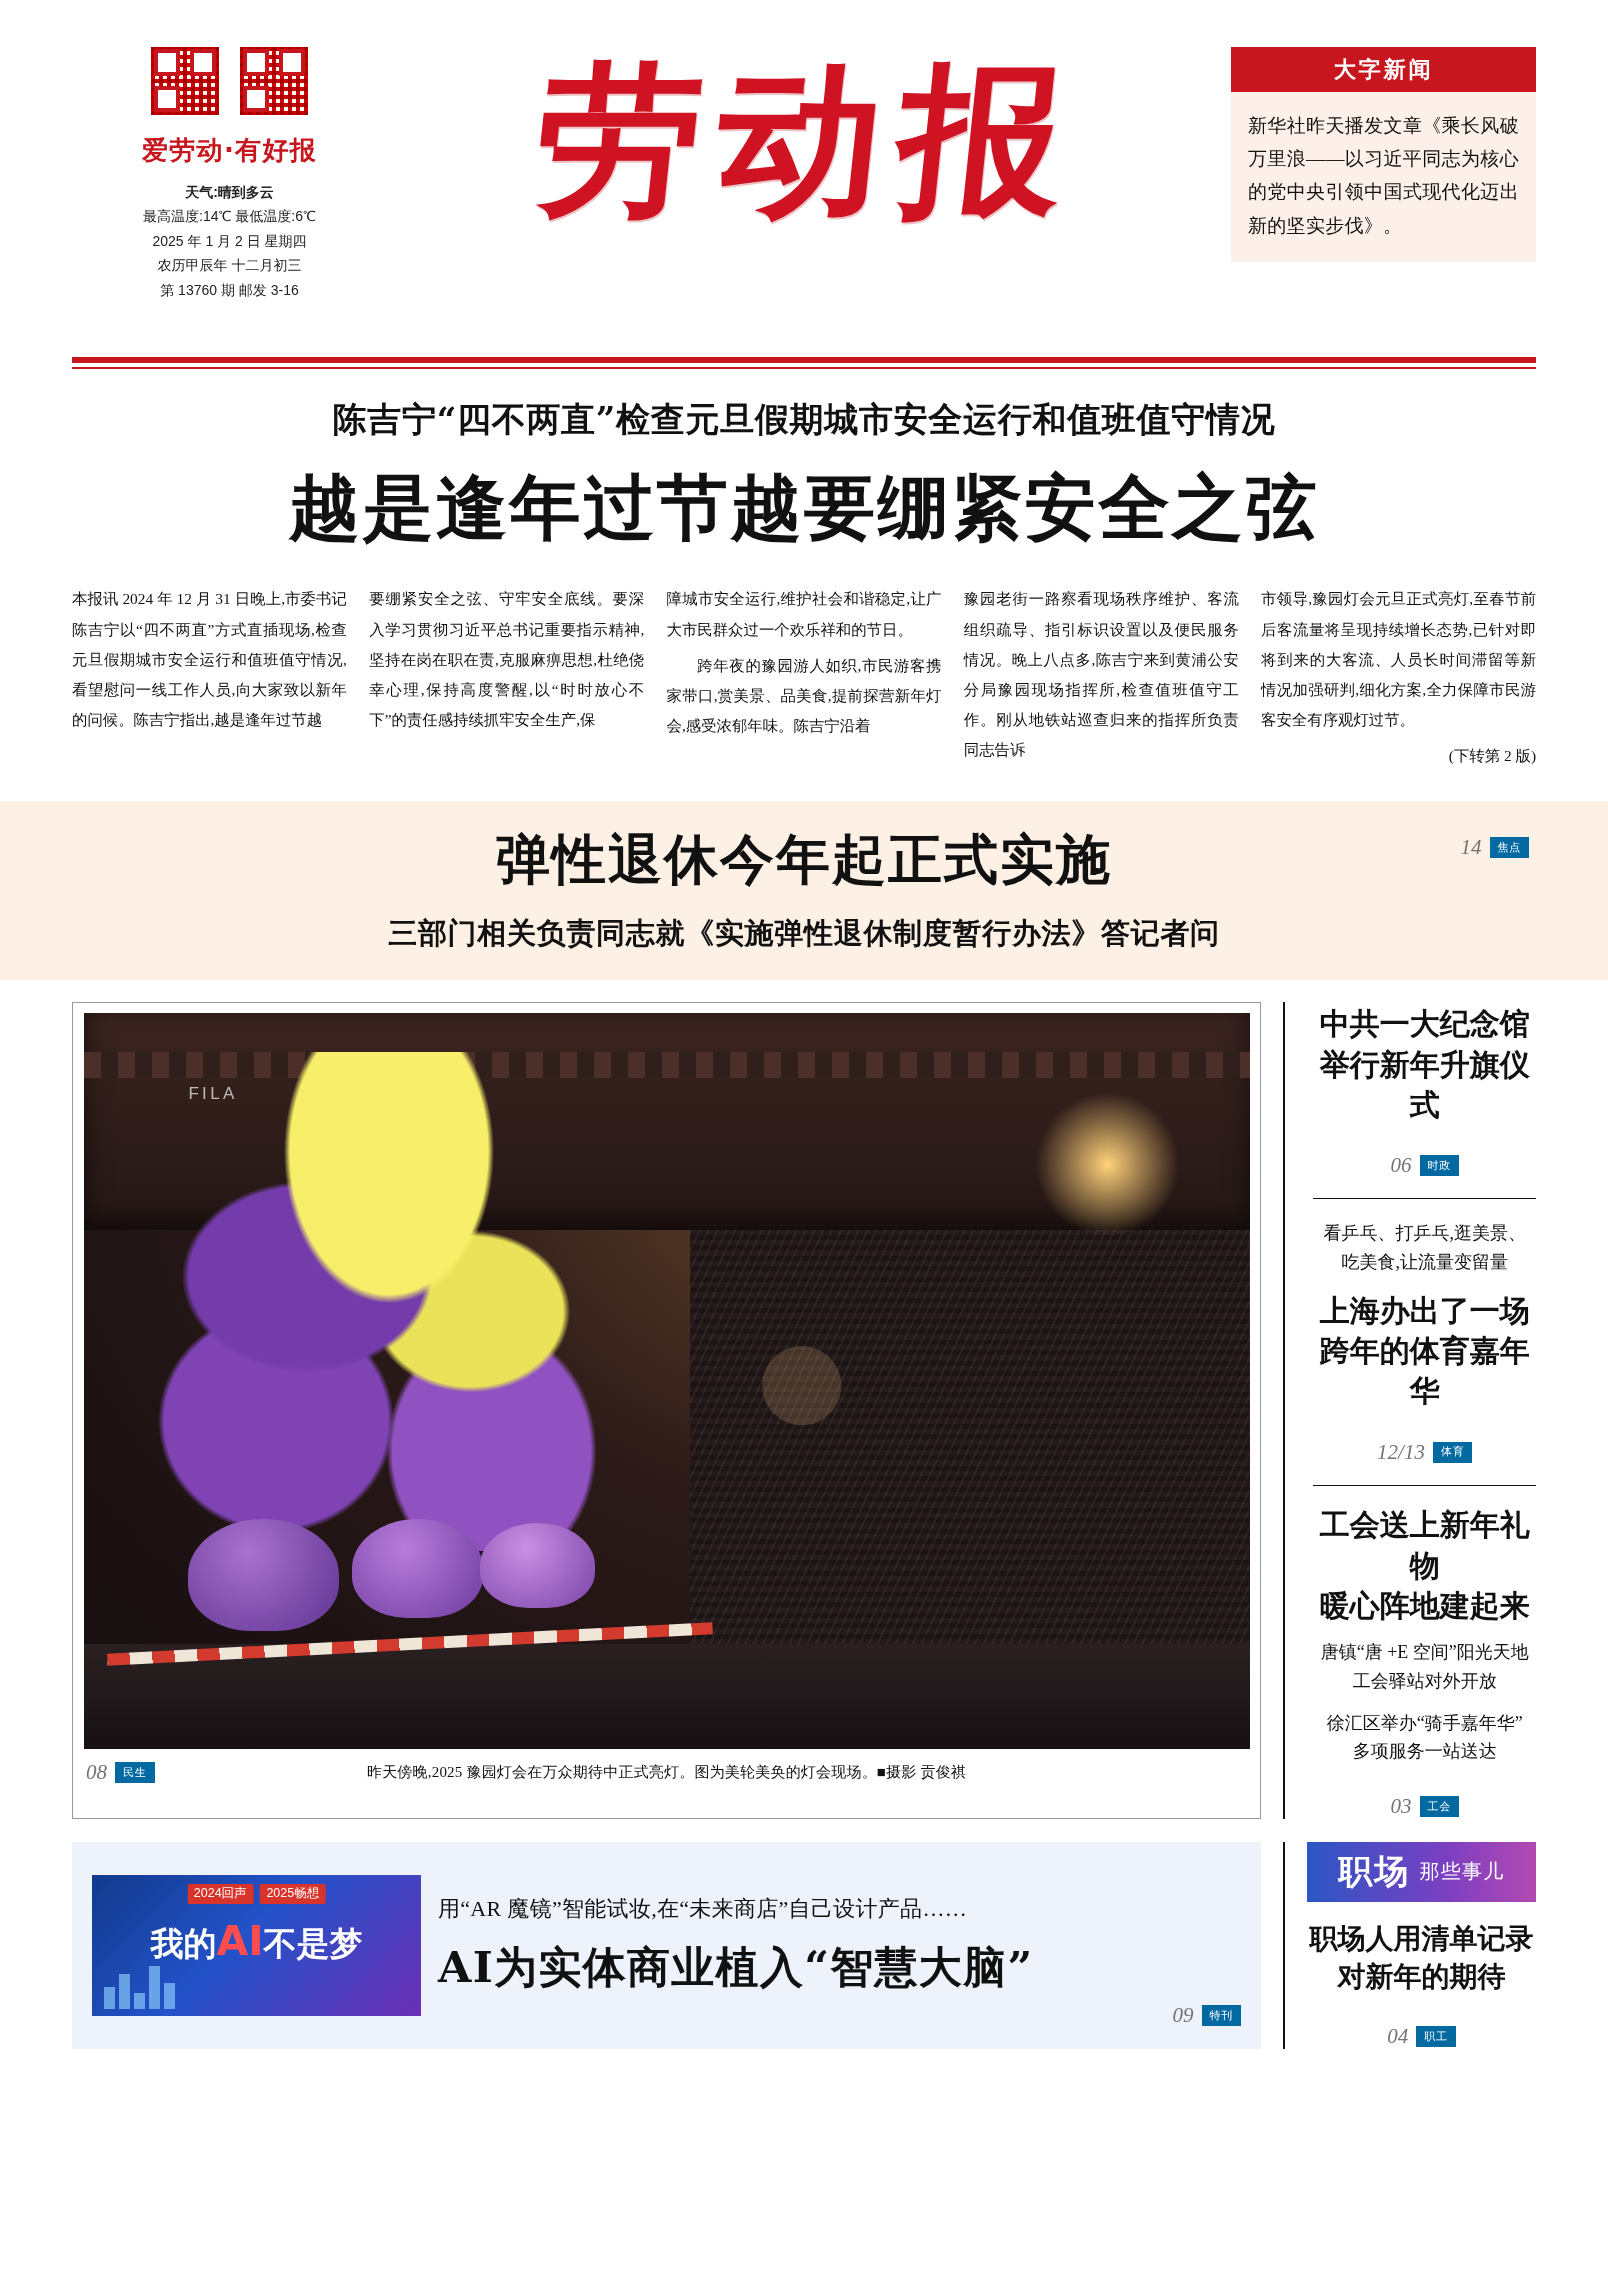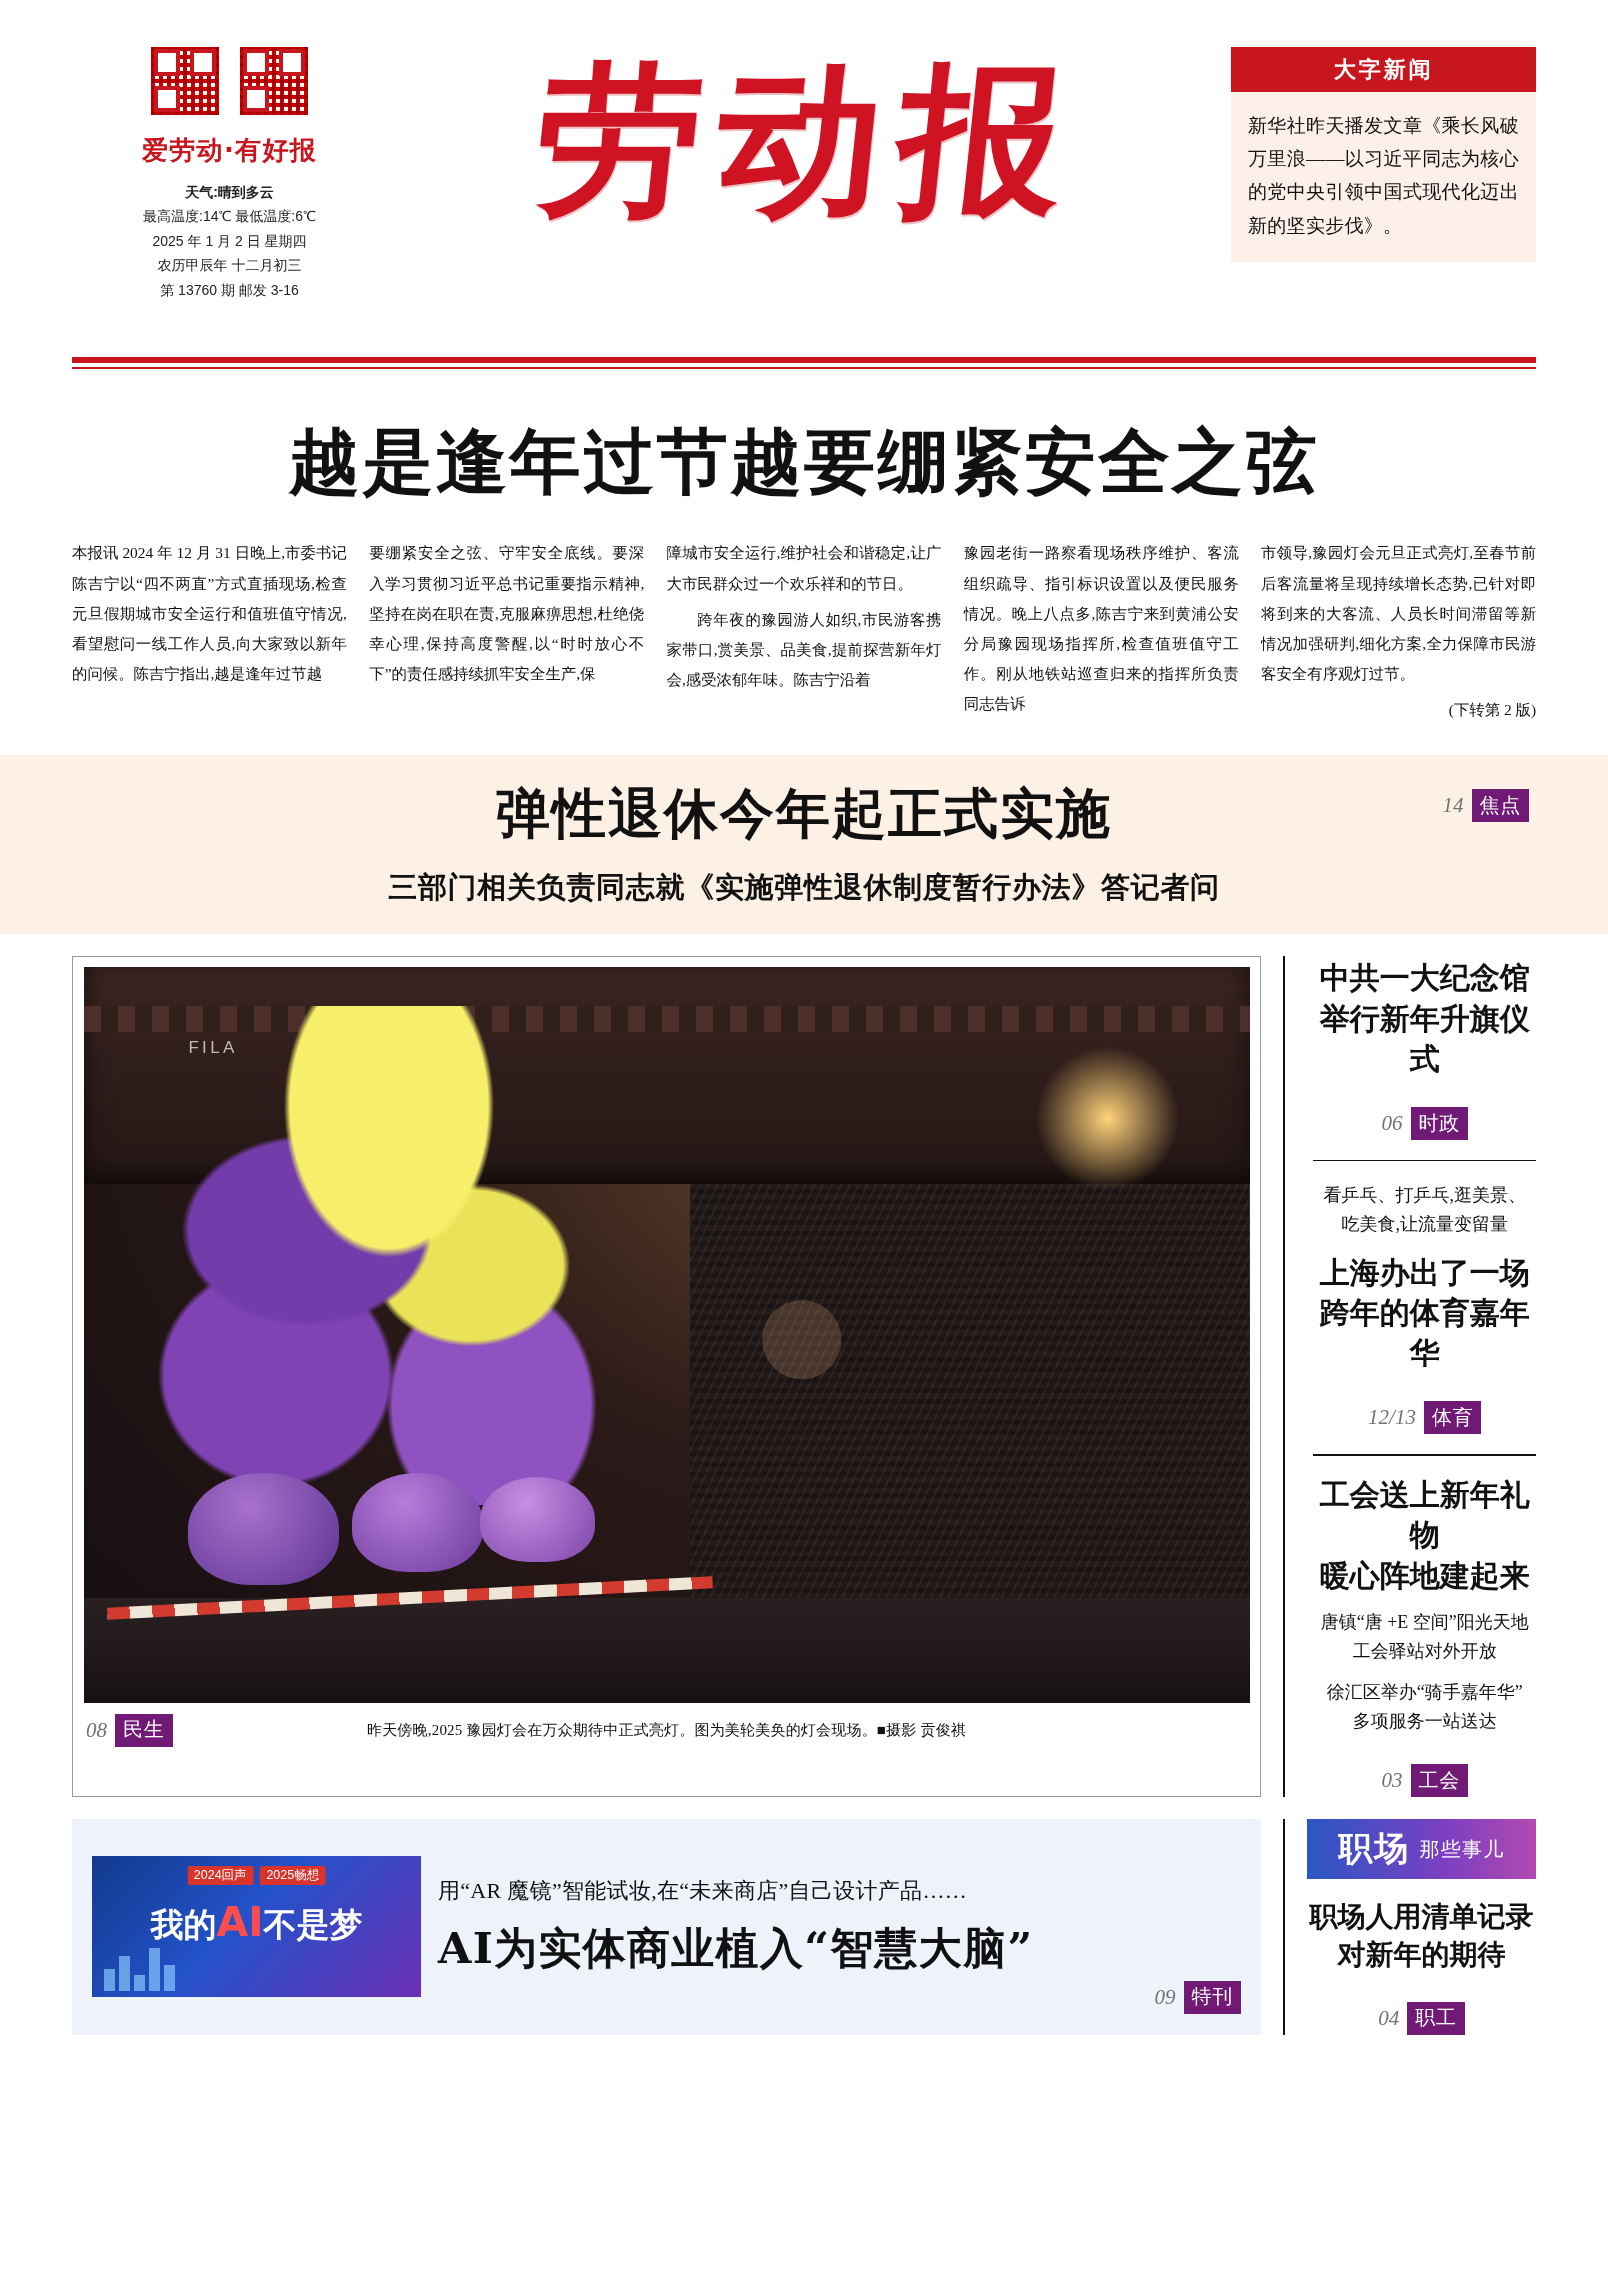--- a/index.html
+++ b/index.html
@@ -177,23 +177,23 @@
     align-items:center;
     gap:8px;
   }
   .pgnum{
     color:#737373;
     font-size:21px;
     font-style:italic;
     font-family:"Liberation Serif", serif;
   }
   .sectag{
-    background:#701a75;
+    background:#0369a1;
     color:#fff;
-    font-size:20px;
+    font-size:11px;
     padding:2.6px 8px 3.3px 8px;
     font-family:"Liberation Sans", sans-serif;
     letter-spacing:0.7px;
   }
   
   .mid{
     display:flex;
     padding:22.3px 72px 0 72px;
     gap:22.3px;
   }
@@ -371,20 +371,21 @@
     <div class="mh-right">
       <div class="bigtitle-bar">大字新闻</div>
       <div class="bigtitle-body">新华社昨天播发文章《乘长风破万里浪——以习近平同志为核心的党中央引领中国式现代化迈出新的坚实步伐》。</div>
     </div>
   </div>
 
   <div class="rule-red"></div>
   <div class="rule-red2"></div>
 
   <div class="lead">
+    <div class="lead-kicker">陈吉宁“四不两直”检查元旦假期城市安全运行和值班值守情况</div>
     <div class="lead-head">越是逢年过节越要绷紧安全之弦</div>
     <div class="lead-cols">
       <div class="col">
         <p class="noind">本报讯  2024 年 12 月 31 日晚上,市委书记陈吉宁以“四不两直”方式直插现场,检查元旦假期城市安全运行和值班值守情况,看望慰问一线工作人员,向大家致以新年的问候。陈吉宁指出,越是逢年过节越</p>
       </div>
       <div class="col">
         <p class="noind">要绷紧安全之弦、守牢安全底线。要深入学习贯彻习近平总书记重要指示精神,坚持在岗在职在责,克服麻痹思想,杜绝侥幸心理,保持高度警醒,以“时时放心不下”的责任感持续抓牢安全生产,保</p>
       </div>
       <div class="col">
         <p class="noind">障城市安全运行,维护社会和谐稳定,让广大市民群众过一个欢乐祥和的节日。</p>

